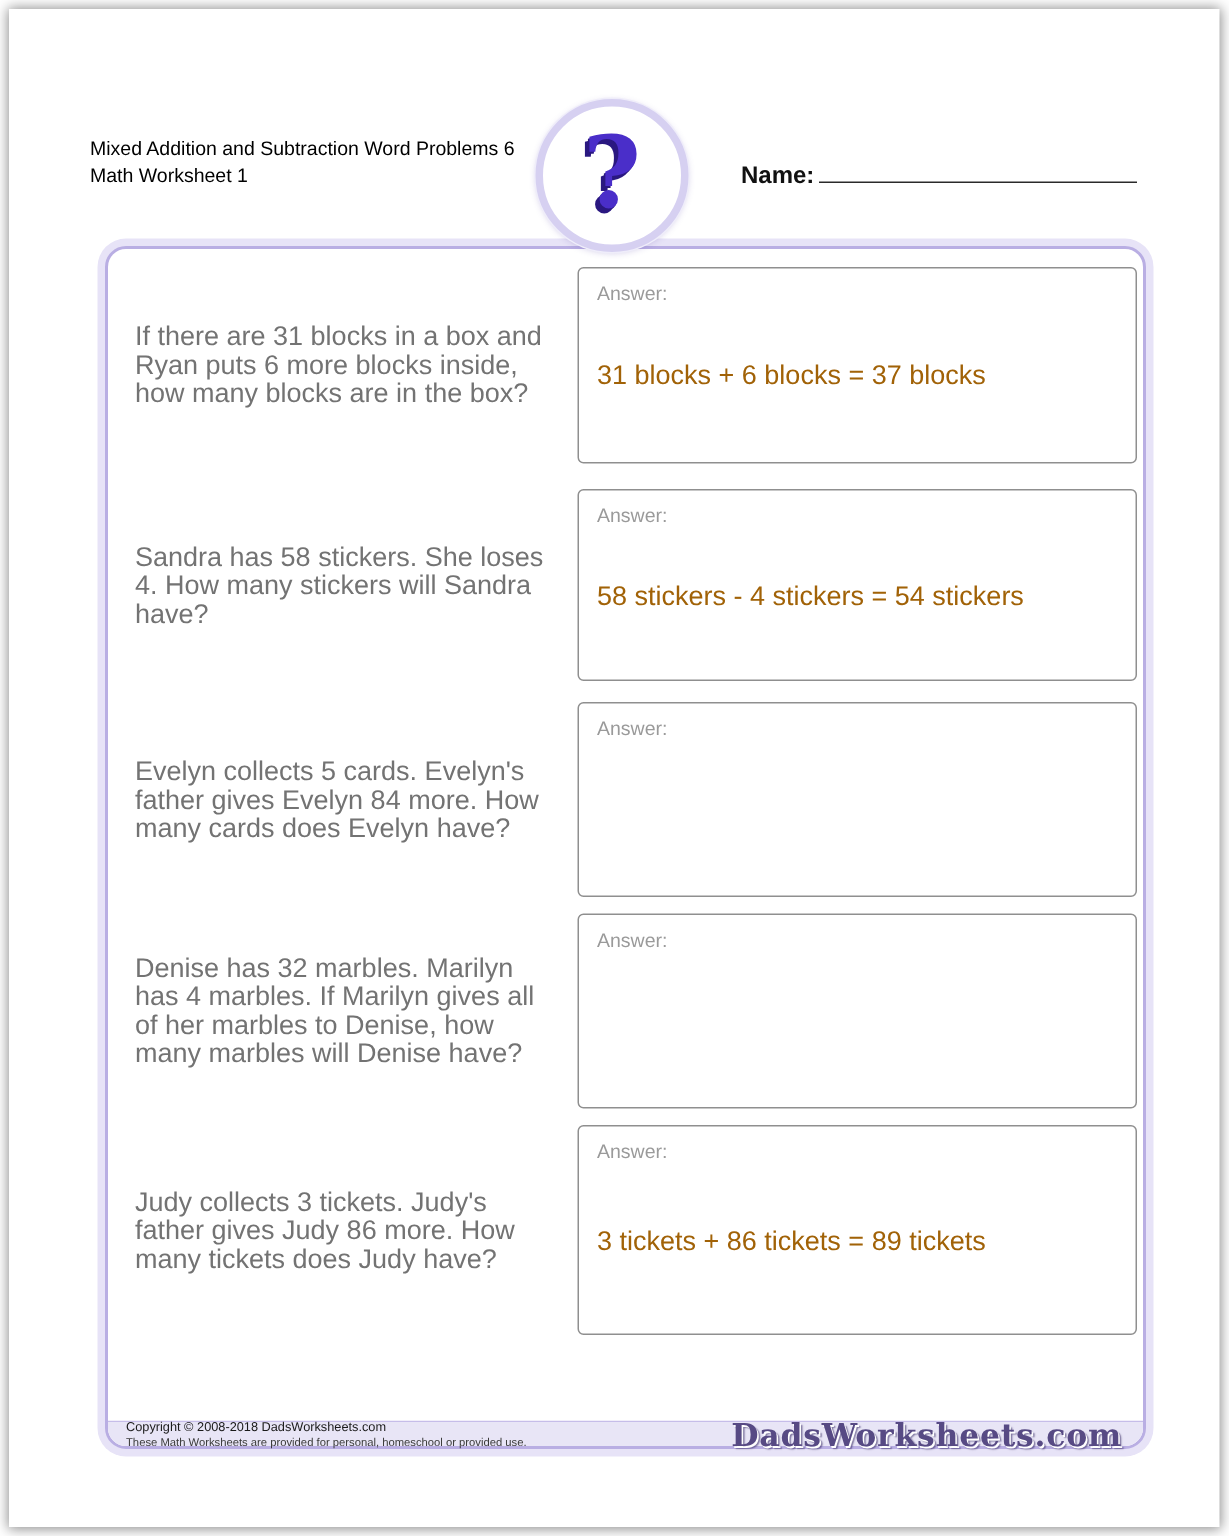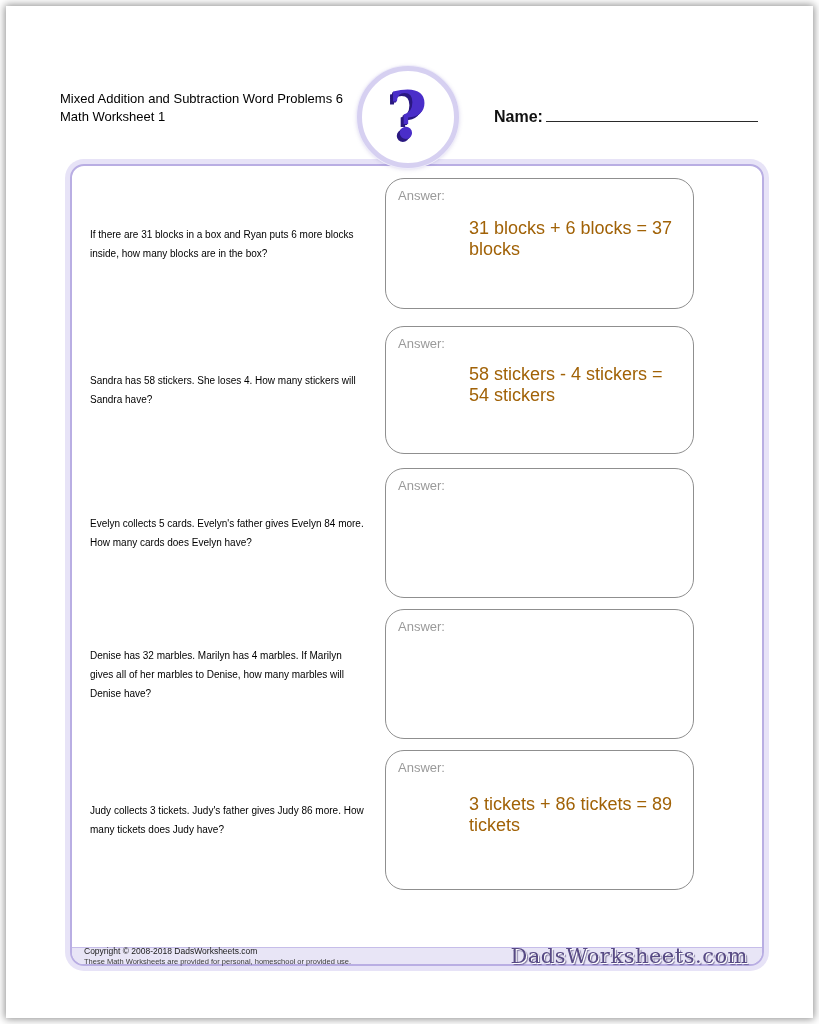--- a/index.html
+++ b/index.html
@@ -75,31 +75,31 @@
   .p0 { top:12px;  height:131px; }
   .p1 { top:160px; height:128px; }
   .p2 { top:302px; height:130px; }
   .p3 { top:443px; height:130px; }
   .p4 { top:584px; height:140px; }
 
   .question {
     width:299px;
     padding:0 18px 0 4px;
     box-sizing:border-box;
-    font-size:10px;
+    font-size:18px;
     line-height:19px;
-    color:#000000;
+    color:#737373;
   }
   .answer-box {
-    width:309px; height:100%;
+    width:373px; height:100%;
     box-sizing:border-box;
     border:1.5px solid #8f8f8f;
-    border-radius:19px;
+    border-radius:4px;
     background:#fff;
-    display:flex; flex-direction:row;
+    display:flex; flex-direction:column;
   }
   .answer-label {
     color:#9a9a9a;
     font-size:13px;
     padding:9px 12px 0 12px;
   }
   .answer-text {
     flex:1;
     display:flex; align-items:center;
     color:#a16207;
@@ -116,21 +116,21 @@
     border-top:1px solid #c6bde9;
     border-radius:0 0 12px 12px;
     display:flex; align-items:center; justify-content:space-between;
     padding:0 14px 0 12px;
     box-sizing:border-box;
   }
   .copy-line1 { font-size:8.5px; color:#1a1a1a; line-height:11px; }
   .copy-line2 { font-size:7.5px; color:#3a3a3a; line-height:10px; }
   .brand {
     font-family:"DejaVu Serif", serif;
-    font-weight:normal;
+    font-weight:bold;
     font-size:21px;
     letter-spacing:0.5px;
     color:#574a84;
     text-shadow:1px 1px 0 #ffffff, 2px 2px 1px rgba(40,28,90,0.55);
     white-space:nowrap;
   }
 </style>
 </head>
 <body>
 

